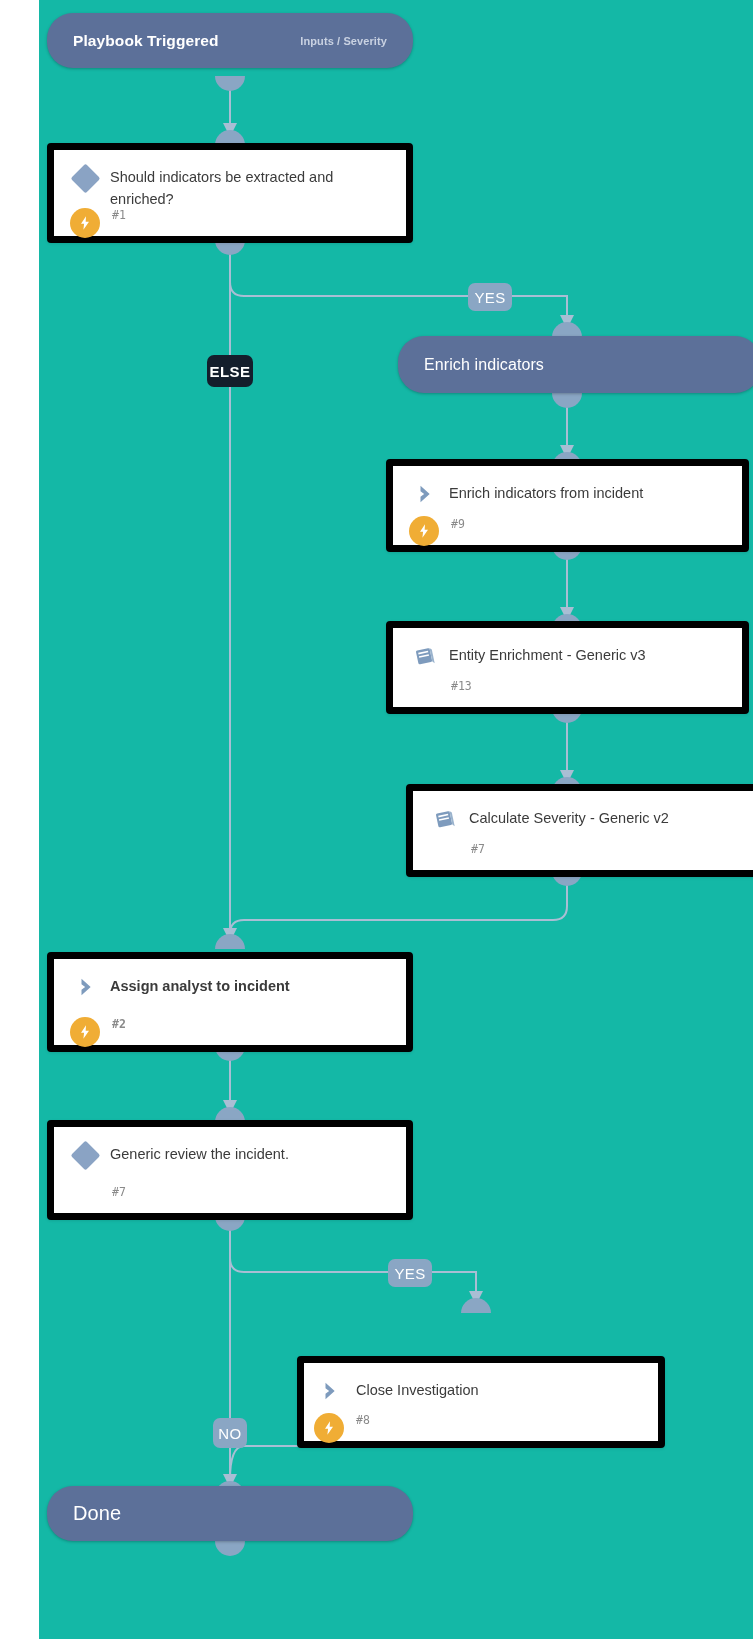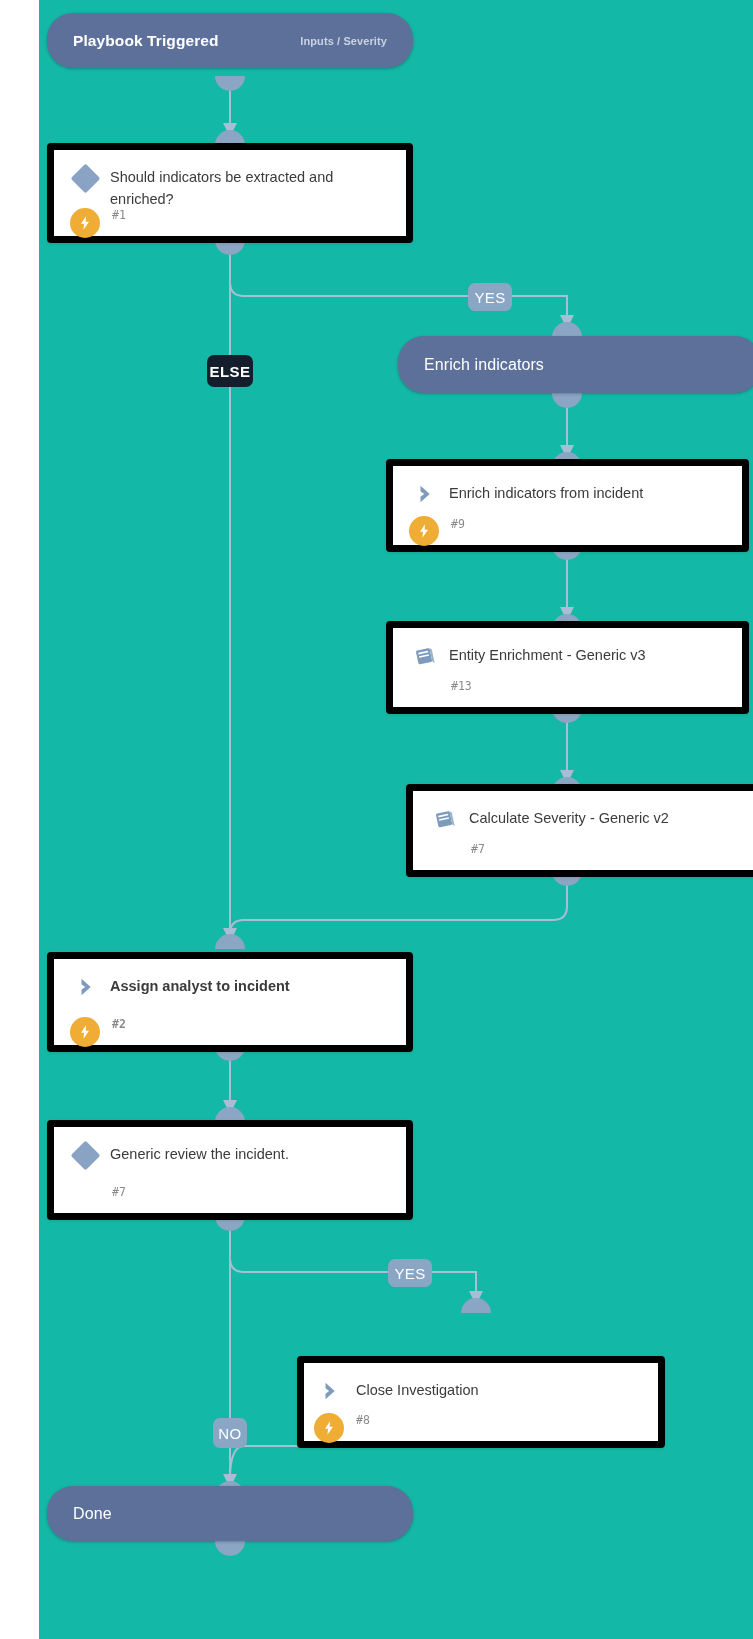--- a/index.html
+++ b/index.html
@@ -307,17 +307,17 @@
     <span class="icon-bolt" style="left:10px; top:50px;">
       <svg width="16" height="16" viewBox="0 0 24 24" aria-hidden="true">
         <path d="M13.5 2 L6 13.2 h4.6 L9.6 22 L18 10.2 h-5 z" fill="#ffffff"></path>
       </svg>
     </span>
     <span class="card-title" style="left:52px;">Close Investigation</span>
     <span class="card-id" style="left:52px;">#8</span>
   </div>
 
   <div class="node pill" style="left:8px; top:1486px; width:366px; height:55px;">
-    <span class="pill-title" style="font-weight:normal; font-size:16px;">Done</span>
+    <span class="pill-title" style="font-weight:normal; font-size:20px;">Done</span>
     <span></span>
   </div>
 
 </div>
 
 </body></html>

